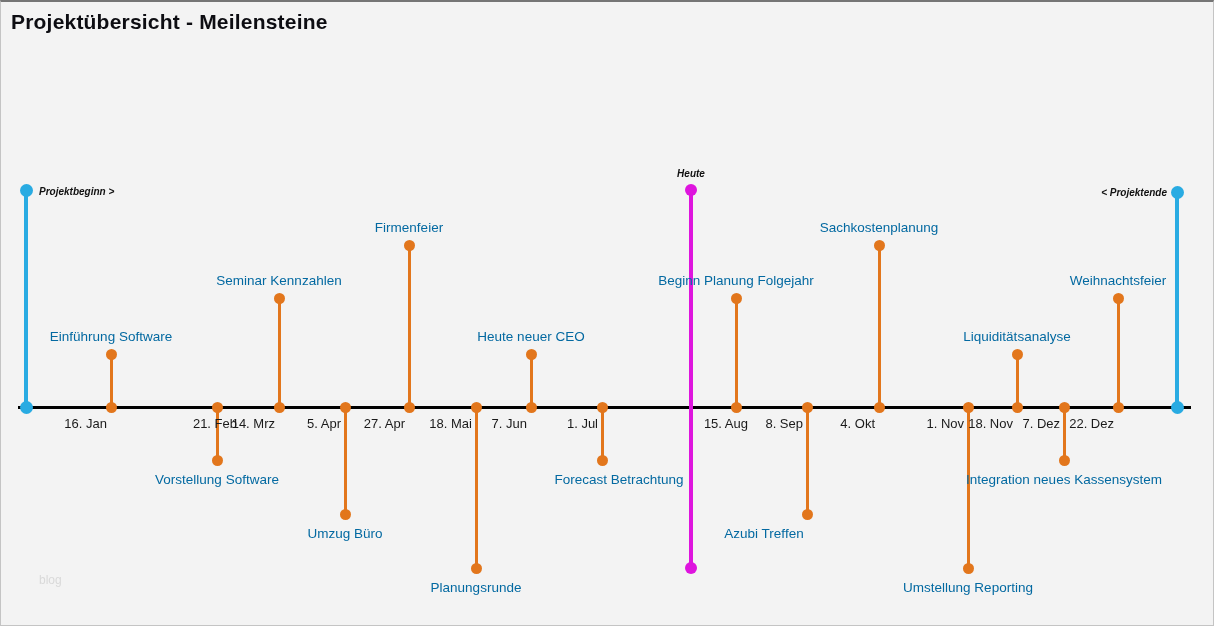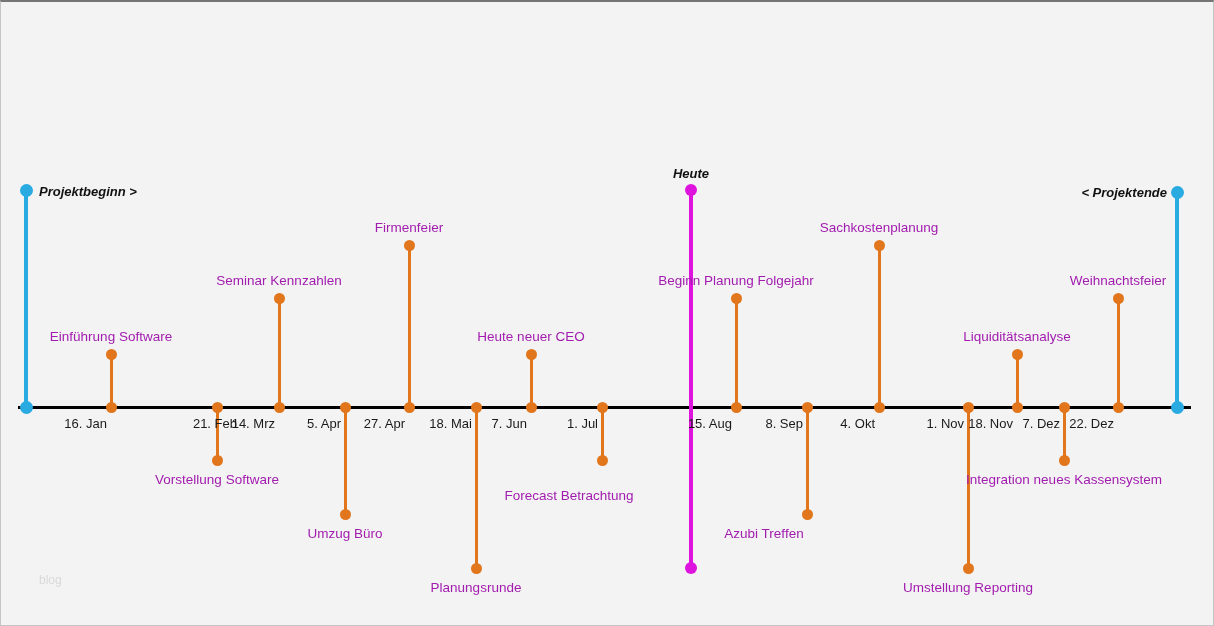--- a/index.html
+++ b/index.html
@@ -20,37 +20,38 @@
   }
   #axis-line{position:absolute;height:3px;background:#000;}
   #watermark{
     position:absolute;left:38px;top:571px;
     font-size:12px;color:#d9d9d9;
   }
   .stem{position:absolute;width:3px;}
   .dot{position:absolute;border-radius:50%;}
   .ms-label{
     position:absolute;transform:translateX(-50%);
-    font-size:13.5px;color:#a21caf;white-space:nowrap;
+    font-size:13.5px;color:#0369a1;white-space:nowrap;
     line-height:17px;
   }
   .date-label{
     position:absolute;width:146px;text-align:right;
     font-size:13px;color:#1a1a1a;white-space:nowrap;line-height:16px;
   }
   .marker-line{position:absolute;width:4px;}
   .marker-label{
-    position:absolute;font-size:13px;font-weight:bold;font-style:italic;
+    position:absolute;font-size:10px;font-weight:bold;font-style:italic;
     color:#111;white-space:nowrap;line-height:18px;
   }
 </style>
 </head>
 <body>
 
 <div id="stage">
+  <div id="chart-title">Projektübersicht - Meilensteine</div>
   <div id="axis-line" style="left: 17px; top: 404px; width: 1173px; background: rgb(0, 0, 0);"></div>
   <div id="chart-area">
       <div class="marker-line" style="left: 23px; top: 188px; height: 219px; background: rgb(41, 171, 226); z-index: 2;"></div>
       <div class="dot" style="left: 18.5px; top: 181.5px; width: 13px; height: 13px; background: rgb(41, 171, 226); z-index: 3;"></div>
       <div class="dot" style="left: 18.5px; top: 398.5px; width: 13px; height: 13px; background: rgb(41, 171, 226); z-index: 3;"></div>
       <div class="marker-line" style="left: 1174px; top: 190px; height: 217px; background: rgb(41, 171, 226); z-index: 2;"></div>
       <div class="dot" style="left: 1169.5px; top: 183.5px; width: 13px; height: 13px; background: rgb(41, 171, 226); z-index: 3;"></div>
       <div class="dot" style="left: 1169.5px; top: 398.5px; width: 13px; height: 13px; background: rgb(41, 171, 226); z-index: 3;"></div>
       <div class="marker-line" style="left: 688px; top: 188px; height: 378px; background: rgb(222, 20, 222); z-index: 4;"></div>
       <div class="dot" style="left: 684px; top: 182px; width: 12px; height: 12px; background: rgb(222, 20, 222); z-index: 4;"></div>
@@ -89,27 +90,27 @@
       <div class="ms-label" style="left: 475px; top: 577px; z-index: 5;">Planungsrunde</div>
       <div class="date-label" style="left: 325px; top: 414px; z-index: 5;">18. Mai</div>
       <div class="stem" style="left: 528.5px; top: 352px; height: 53px; background: rgb(226, 118, 28); z-index: 3;"></div>
       <div class="dot" style="left: 524.5px; top: 346.5px; width: 11px; height: 11px; background: rgb(226, 118, 28); z-index: 4;"></div>
       <div class="dot" style="left: 524.5px; top: 399.5px; width: 11px; height: 11px; background: rgb(226, 118, 28); z-index: 4;"></div>
       <div class="ms-label" style="left: 530px; top: 326px; z-index: 5;">Heute neuer CEO</div>
       <div class="date-label" style="left: 380px; top: 414px; z-index: 5;">7. Jun</div>
       <div class="stem" style="left: 599.5px; top: 406px; height: 53px; background: rgb(226, 118, 28); z-index: 3;"></div>
       <div class="dot" style="left: 595.5px; top: 452.5px; width: 11px; height: 11px; background: rgb(226, 118, 28); z-index: 4;"></div>
       <div class="dot" style="left: 595.5px; top: 399.5px; width: 11px; height: 11px; background: rgb(226, 118, 28); z-index: 4;"></div>
-      <div class="ms-label" style="left: 568px; top: 469px; z-index: 5; margin-top: 16px;">Forecast Betrachtung</div>
+      <div class="ms-label" style="left: 618px; top: 469px; z-index: 5;">Forecast Betrachtung</div>
       <div class="date-label" style="left: 451px; top: 414px; z-index: 5;">1. Jul</div>
       <div class="stem" style="left: 733.5px; top: 296px; height: 109px; background: rgb(226, 118, 28); z-index: 3;"></div>
       <div class="dot" style="left: 729.5px; top: 290.5px; width: 11px; height: 11px; background: rgb(226, 118, 28); z-index: 4;"></div>
       <div class="dot" style="left: 729.5px; top: 399.5px; width: 11px; height: 11px; background: rgb(226, 118, 28); z-index: 4;"></div>
       <div class="ms-label" style="left: 735px; top: 270px; z-index: 5;">Beginn Planung Folgejahr</div>
-      <div class="date-label" style="left: 585px; top: 414px; z-index: 5;">15. Aug</div>
+      <div class="date-label" style="left: 585px; top: 414px; z-index: 5; padding-left: 16px;">15. Aug</div>
       <div class="stem" style="left: 804.5px; top: 406px; height: 107px; background: rgb(226, 118, 28); z-index: 3;"></div>
       <div class="dot" style="left: 800.5px; top: 506.5px; width: 11px; height: 11px; background: rgb(226, 118, 28); z-index: 4;"></div>
       <div class="dot" style="left: 800.5px; top: 399.5px; width: 11px; height: 11px; background: rgb(226, 118, 28); z-index: 4;"></div>
       <div class="ms-label" style="left: 763px; top: 523px; z-index: 5;">Azubi Treffen</div>
       <div class="date-label" style="left: 656px; top: 414px; z-index: 5;">8. Sep</div>
       <div class="stem" style="left: 876.5px; top: 243px; height: 162px; background: rgb(226, 118, 28); z-index: 3;"></div>
       <div class="dot" style="left: 872.5px; top: 237.5px; width: 11px; height: 11px; background: rgb(226, 118, 28); z-index: 4;"></div>
       <div class="dot" style="left: 872.5px; top: 399.5px; width: 11px; height: 11px; background: rgb(226, 118, 28); z-index: 4;"></div>
       <div class="ms-label" style="left: 878px; top: 217px; z-index: 5;">Sachkostenplanung</div>
       <div class="date-label" style="left: 728px; top: 414px; z-index: 5;">4. Okt</div>

